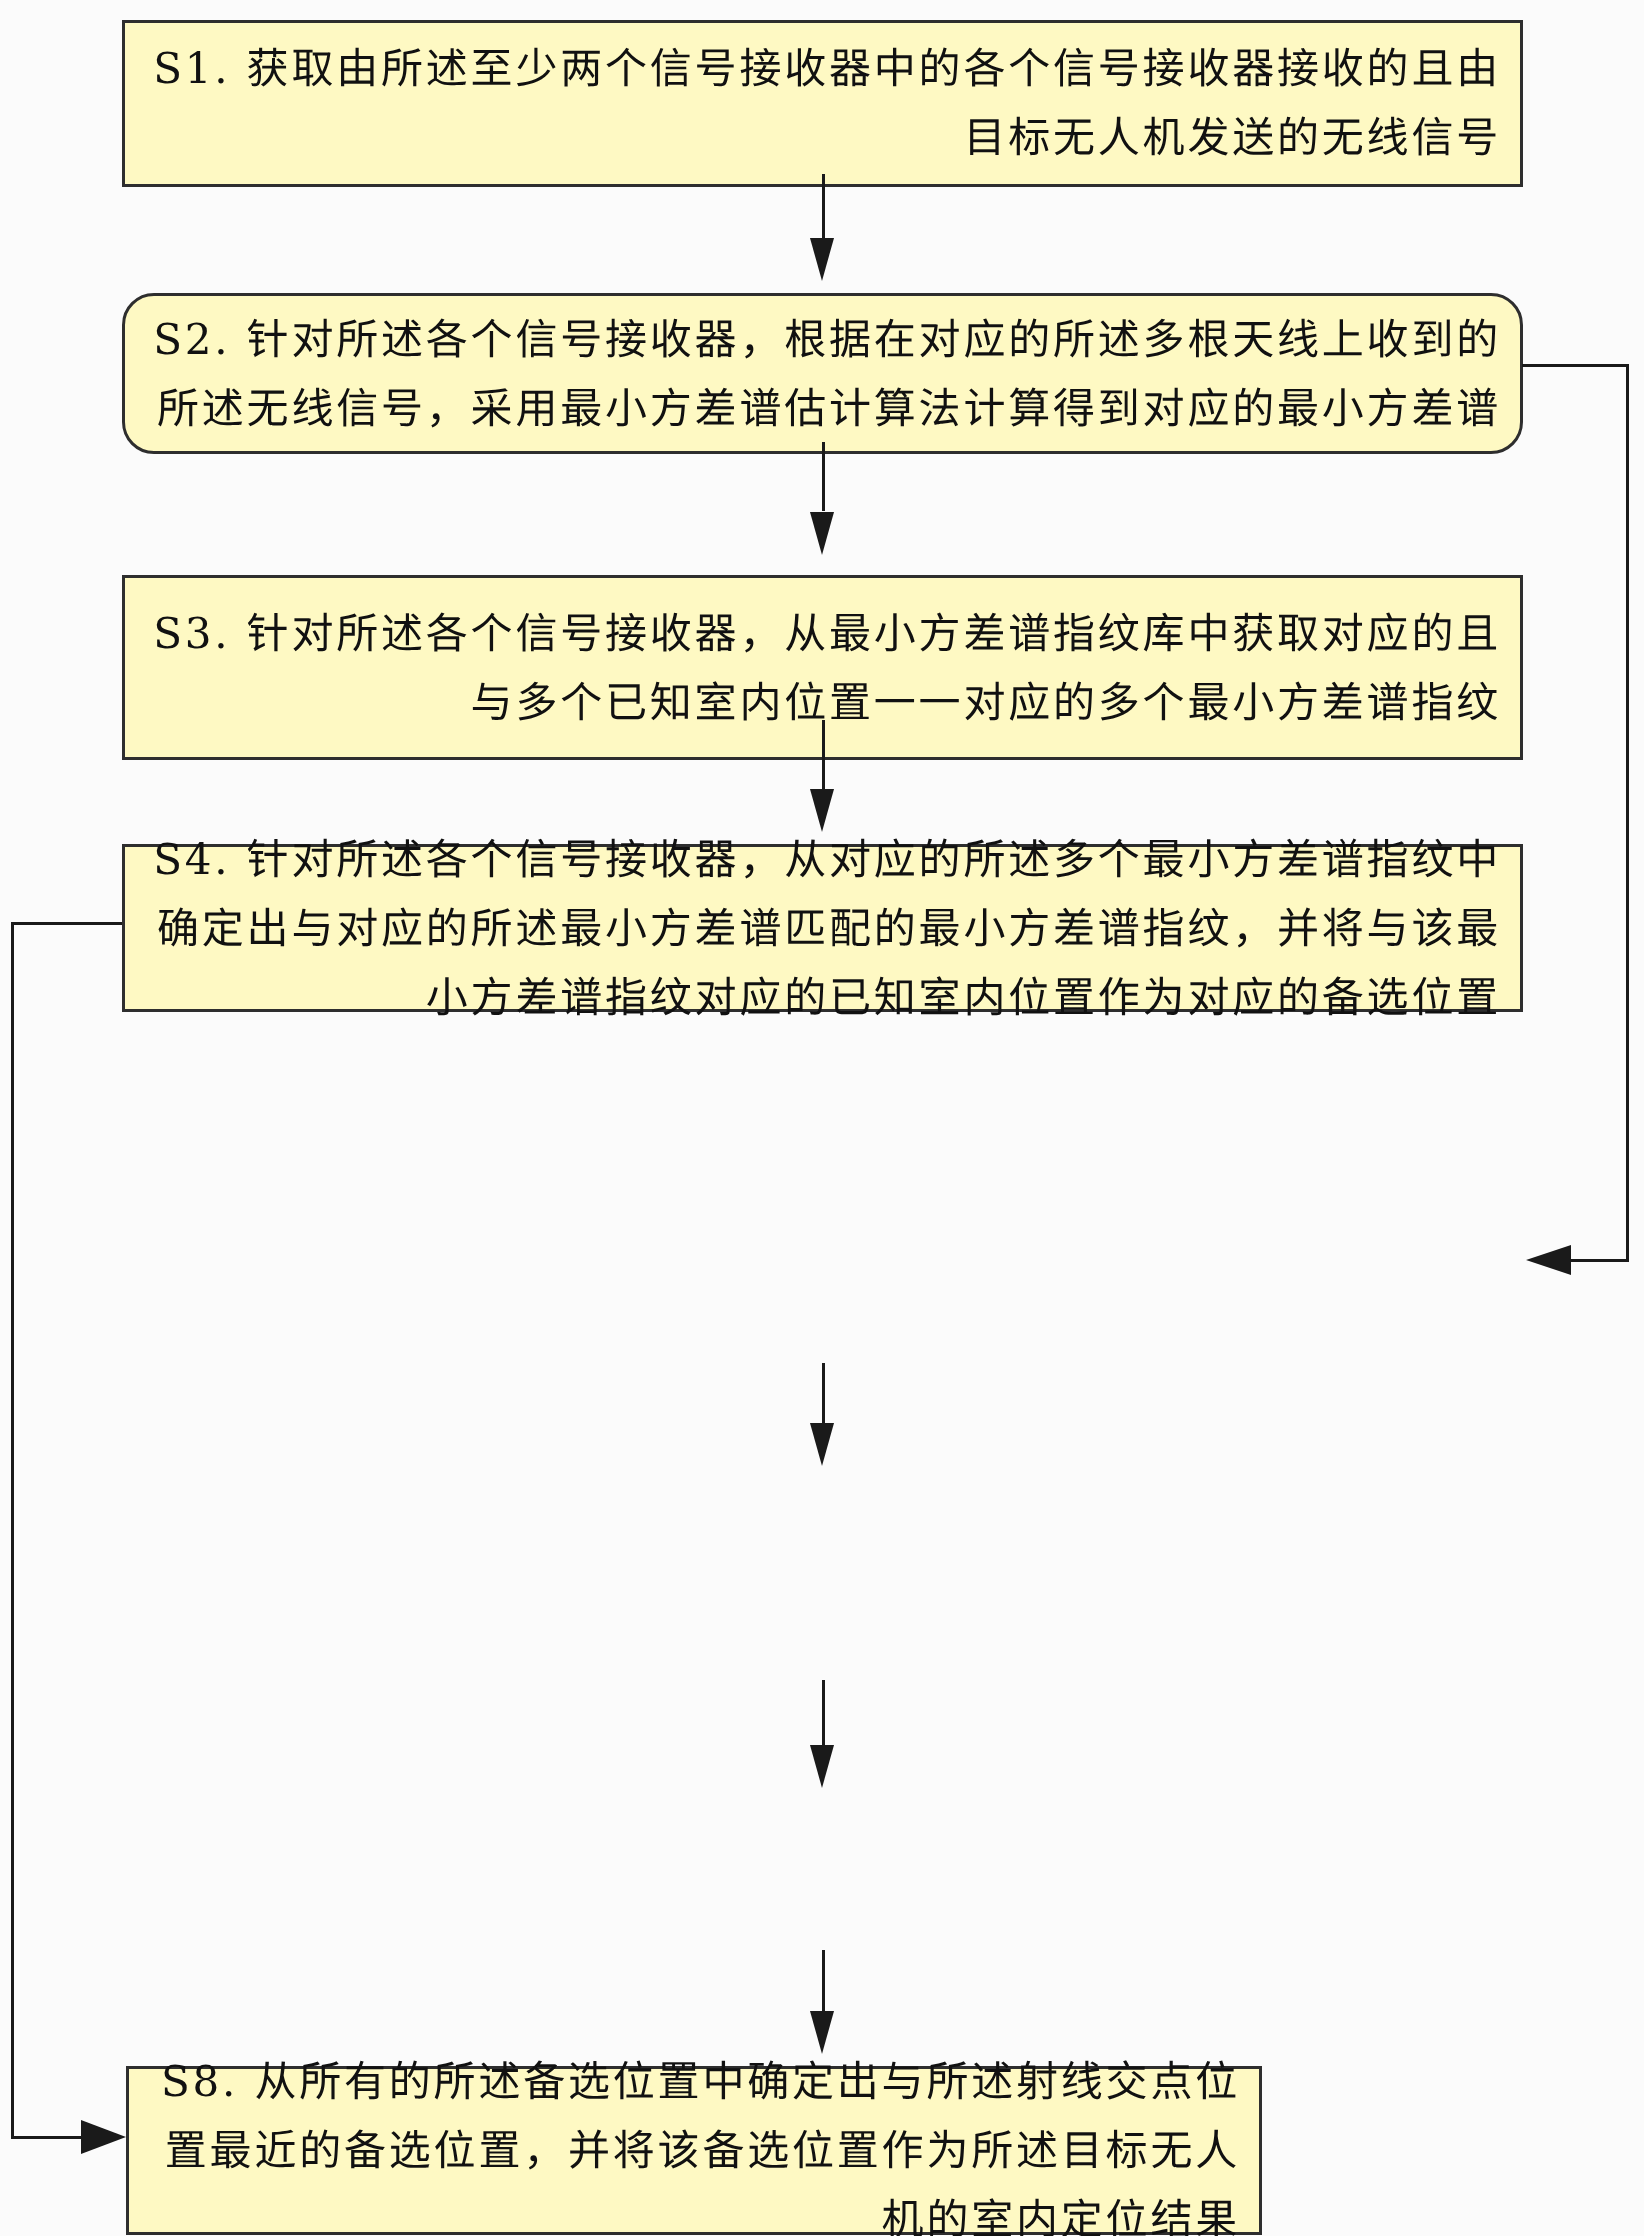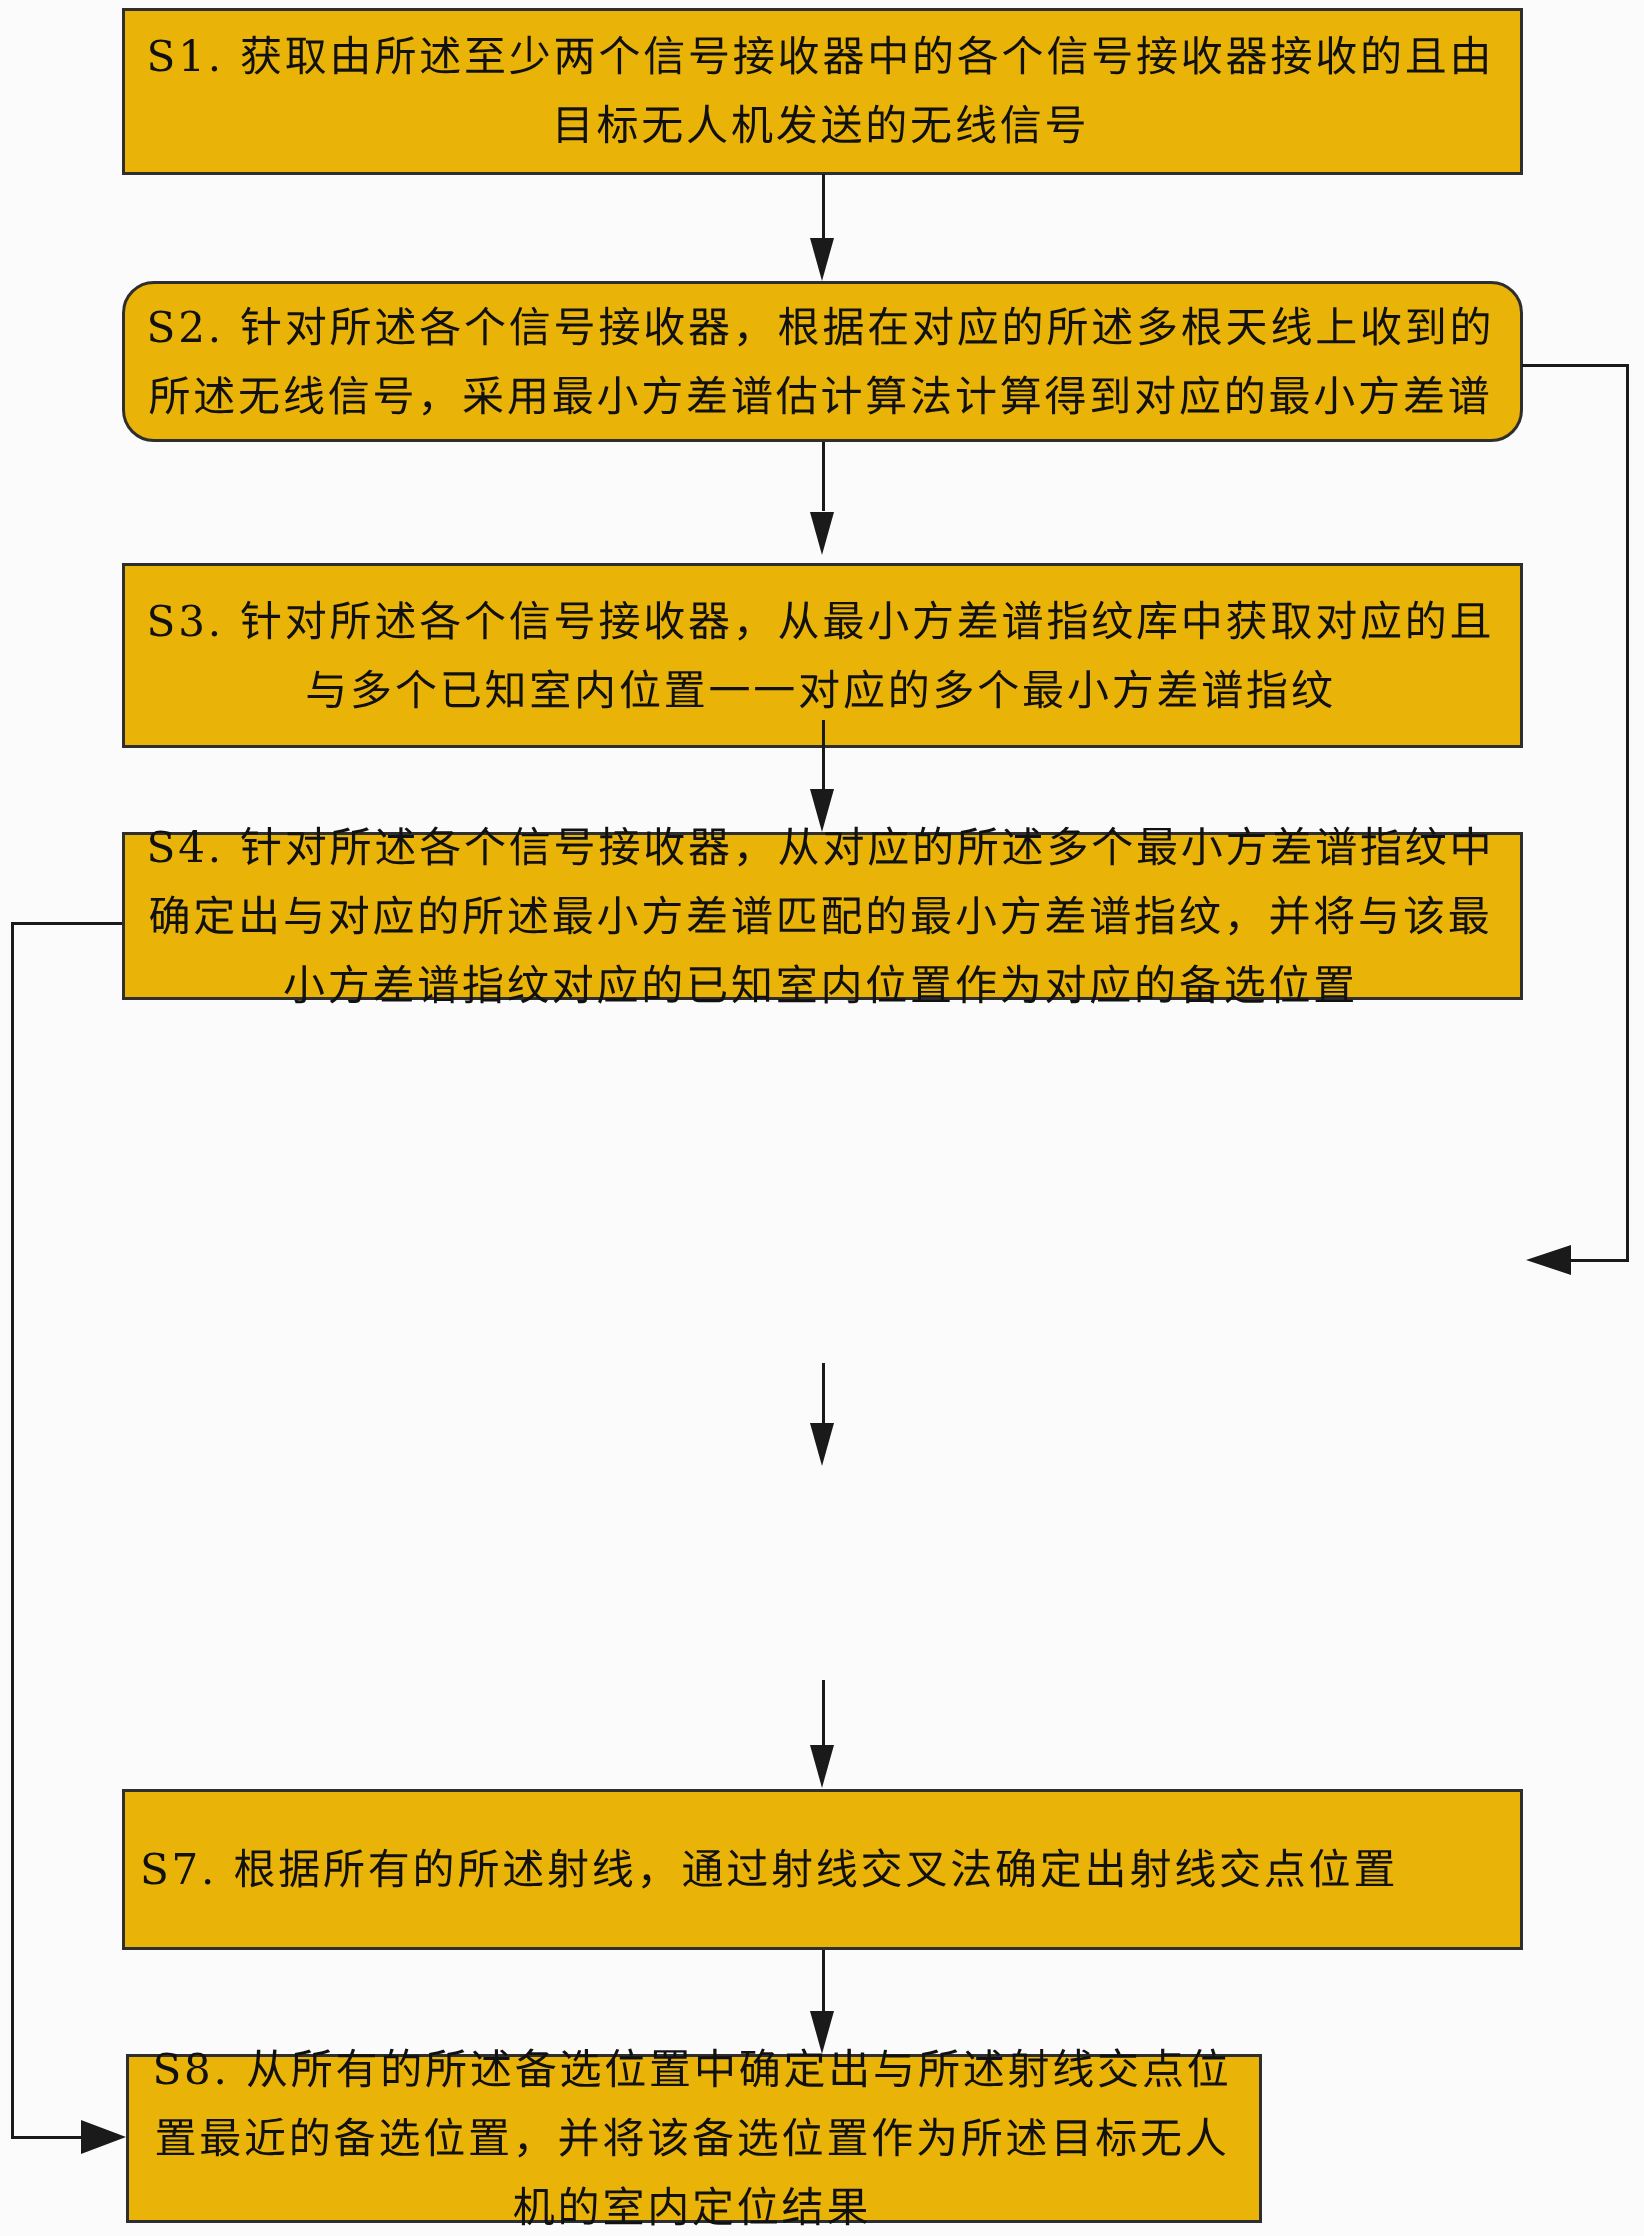--- a/index.html
+++ b/index.html
@@ -14,29 +14,30 @@
     background: #fbfbfb;
     font-family: "DejaVu Serif", "Liberation Serif", serif;
     overflow: hidden;
   }
   .step-box {
     position: absolute;
     left: 122px;
     width: 1401px;
     box-sizing: border-box;
     border: 3.7px solid #2e2e2e;
-    background: #eab308;
+    background: #fef9c3;
     display: flex;
     align-items: center;
     padding: 3.7px 19px 3.7px 15px;
     font-size: 42px;
     line-height: 69px;
     letter-spacing: 2.8px;
     color: #111111;
-    text-align: center;
+    text-align: right;
+    margin-top: 12px;
   }
   .vline {
     position: absolute;
     width: 2.8px;
     background: #1a1a1a;
   }
   .hline {
     position: absolute;
     height: 2.8px;
     background: #1a1a1a;
@@ -85,23 +86,20 @@
   </div>
   <div class="step-box" id="box-s2">
     <span>S2. 针对所述各个信号接收器，根据在对应的所述多根天线上收到的所述无线信号，采用最小方差谱估计算法计算得到对应的最小方差谱</span>
   </div>
   <div class="step-box" id="box-s3">
     <span>S3. 针对所述各个信号接收器，从最小方差谱指纹库中获取对应的且与多个已知室内位置一一对应的多个最小方差谱指纹</span>
   </div>
   <div class="step-box" id="box-s4">
     <span>S4. 针对所述各个信号接收器，从对应的所述多个最小方差谱指纹中确定出与对应的所述最小方差谱匹配的最小方差谱指纹，并将与该最小方差谱指纹对应的已知室内位置作为对应的备选位置</span>
   </div>
-  <div class="step-box" id="box-s7">
-    <span>S7. 根据所有的所述射线，通过射线交叉法确定出射线交点位置</span>
-  </div>
   <div class="step-box" id="box-s8">
     <span>S8. 从所有的所述备选位置中确定出与所述射线交点位置最近的备选位置，并将该备选位置作为所述目标无人机的室内定位结果</span>
   </div>
 
   <div>
     <div class="vline" style="left:822px; top:174px; height:64px;"></div>
     <div class="arrowhead-down" style="left:810px; top:238px;"></div>
   </div>
   <div>
     <div class="vline" style="left:822px; top:442px; height:69px;"></div>

